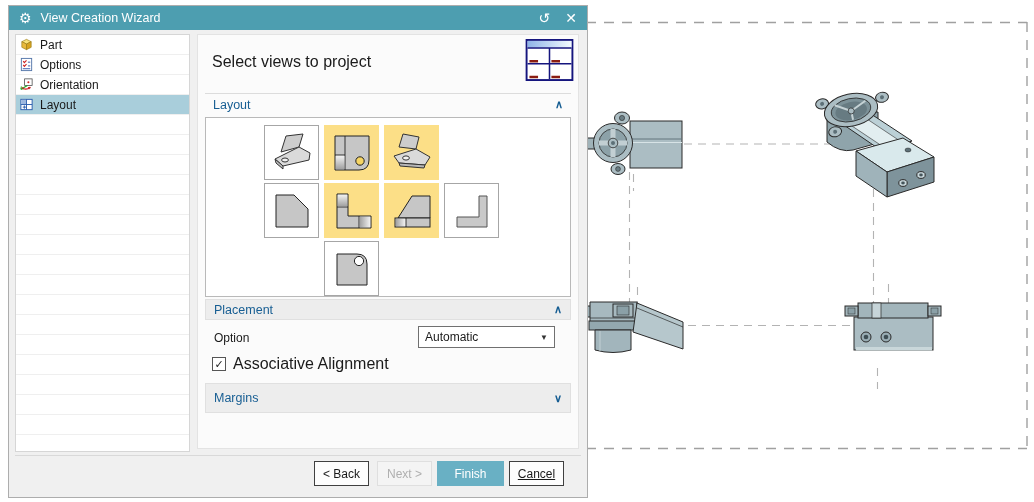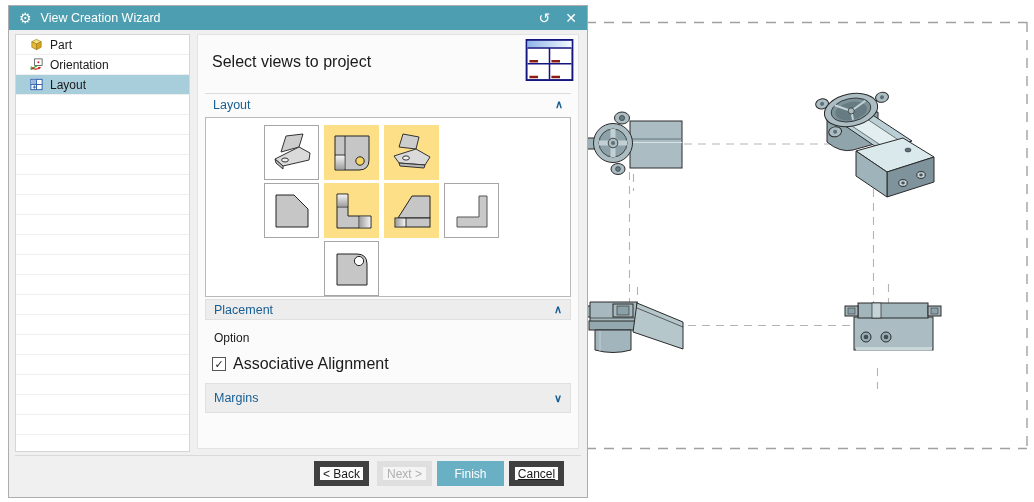--- a/index.html
+++ b/index.html
@@ -17,21 +17,21 @@
               display:flex; align-items:center; padding:0 10px; color:#FFFFFF; font-size:12.5px; }
   .titlebar .t-icon { font-size:14px; line-height:1; margin-right:9px; }
   .titlebar .t-title { flex:0 1 auto; }
   .titlebar .t-spacer { flex:1; }
   .titlebar .t-btn { font-size:14px; line-height:1; margin-left:15px; cursor:default; }
 
   
   .sidebar { position:absolute; left:6px; top:28px; width:175px; height:418px;
              background:#FFFFFF; border:1px solid #D6D6D6;
              background-image:repeating-linear-gradient(to bottom, transparent 0 19px, #EFEFEF 19px 20px); }
-  .side-item { height:20px; display:flex; align-items:center; gap:6px; padding-left:13px;
+  .side-item { height:20px; display:flex; align-items:center; gap:6px; padding-left:3px;
                font-size:12px; background:#FFFFFF; border-bottom:1px solid #EFEFEF; }
   .side-item.selected { background:#A9CEDB; }
   .side-item svg { width:15px; height:15px; flex:0 0 15px; }
 
   
   .panel { position:absolute; left:188px; top:28px; width:382px; height:415px;
            background:#FBFBFB; border:1px solid #E3E3E3; }
   .prompt { position:absolute; left:14px; top:18px; font-size:16px; }
   .sheet-preview { position:absolute; right:4px; top:4px; width:49px; height:42px; }
 
@@ -56,21 +56,21 @@
   .combo .arrow { margin-left:auto; font-size:8px; color:#333; }
   .cb-row { position:absolute; left:14px; top:320px; display:flex; align-items:center; gap:7px; }
   .cb { width:14px; height:14px; background:#FFFFFF; border:1px solid #555;
         display:flex; align-items:center; justify-content:center; font-size:11px; color:#222; }
   .cb .mark { display:none; }
   .cb.checked .mark { display:block; }
   .cb-label { font-size:16px; }
 
   
   .foot-sep { position:absolute; left:6px; right:6px; top:449px; height:1px; background:#D9D9D9; }
-  .btn { position:absolute; top:455px; height:25px; background:#FDFDFD; border:6px solid #404040;
+  .btn { position:absolute; top:455px; height:25px; background:#FDFDFD; border:1px solid #404040;
          font-size:12px; display:flex; align-items:center; justify-content:center;
          font-family:"Liberation Sans", sans-serif; color:#1A1A1A; }
   .btn.disabled { background:#F4F4F4; border-color:#DFDFDF; color:#AFAFAF; }
   .btn.primary { background:#69B0C4; border-color:#69B0C4; color:#FFFFFF; }
   .btn-back   { left:305px; width:55px; }
   .btn-next   { left:368px; width:55px; }
   .btn-finish { left:428px; width:67px; }
   .btn-cancel { left:500px; width:55px;text-decoration:underline; }
 </style>
 </head>
@@ -200,20 +200,31 @@
       <div class="side-item">
         <svg viewBox="0 0 16 16">
           <path d="M3 5 L8 2.5 L13 5 L8 7.5 Z" fill="#F7E27A" stroke="#9A7B16" stroke-width="0.7"></path>
           <path d="M3 5 V11 L8 13.5 V7.5 Z" fill="#E8B93C" stroke="#9A7B16" stroke-width="0.7"></path>
           <path d="M13 5 V11 L8 13.5 V7.5 Z" fill="#D7A31F" stroke="#9A7B16" stroke-width="0.7"></path>
         </svg>
         <span>Part</span>
       </div>
       <div class="side-item">
         <svg viewBox="0 0 16 16">
+          <rect x="2.5" y="1.5" width="11" height="13" fill="#FFFFFF" stroke="#5577AA"></rect>
+          <path d="M4.5 4.5 l1.2 1.5 L8 3.5" stroke="#CC2222" stroke-width="1.2" fill="none"></path>
+          <path d="M9.5 5.5 H12" stroke="#3355AA"></path>
+          <path d="M4.5 8.5 l1.2 1.5 L8 7.5" stroke="#CC2222" stroke-width="1.2" fill="none"></path>
+          <path d="M9.5 9.5 H12" stroke="#3355AA"></path>
+          <path d="M4 12.5 H12" stroke="#3355AA"></path>
+        </svg>
+        <span>Options</span>
+      </div>
+      <div class="side-item">
+        <svg viewBox="0 0 16 16">
           <rect x="6" y="2" width="8" height="7" fill="#FFFFFF" stroke="#444" stroke-width="0.8"></rect>
           <circle cx="10" cy="5.5" r="1.1" fill="#CC2222"></circle>
           <path d="M2 13 L9 9" stroke="#22AA22" stroke-width="1.3"></path>
           <path d="M2 13 l0.5 -3 M2 13 l3 -0.5" stroke="#22AA22"></path>
           <path d="M3 11 C5 13.5 9 13.5 12 11" stroke="#CC2222" stroke-width="1.2" fill="none"></path>
           <path d="M12 11 l-2.5 0.3 M12 11 l-1 2" stroke="#CC2222"></path>
         </svg>
         <span>Orientation</span>
       </div>
       <div class="side-item selected">
@@ -308,20 +319,24 @@
           </svg>
         </div>
       </div>
 
       <div class="sec-head head-gray head-placement">
         <span>Placement</span>
         <span class="chev">∧</span>
       </div>
 
       <div class="opt-label">Option</div>
+      <div class="combo">
+        <span>Automatic</span>
+        <span class="arrow">▼</span>
+      </div>
 
       <div class="cb-row">
         <span class="cb checked">
           <span class="mark">✓</span>
         </span>
         <span class="cb-label">Associative Alignment</span>
       </div>
 
       <div class="sec-head head-gray head-margins">
         <span>Margins</span>

